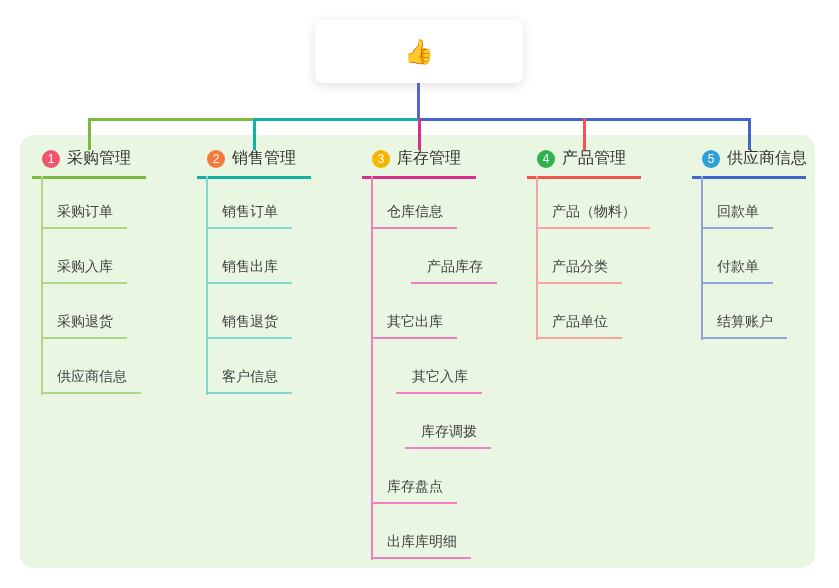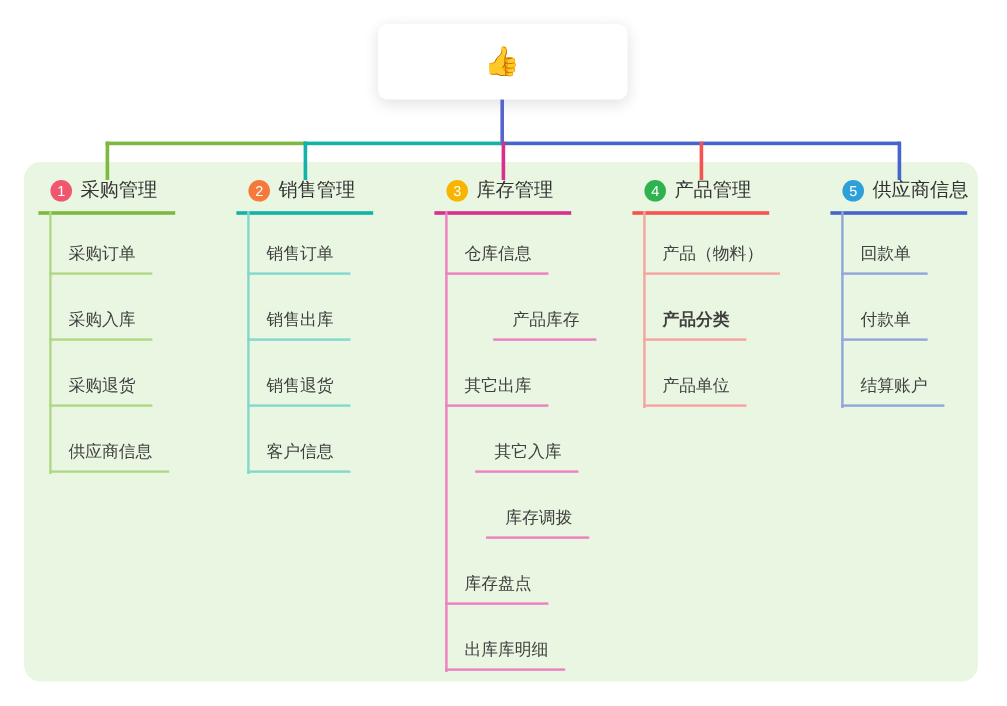--- a/index.html
+++ b/index.html
@@ -83,21 +83,21 @@
     <div class="child-node" style="left: 371px; top: 423px; border-bottom-color: rgb(238, 127, 192); margin-left: 34px;">库存调拨</div>
     <div class="child-node" style="left: 371px; top: 478px; border-bottom-color: rgb(238, 127, 192);">库存盘点</div>
     <div class="child-node" style="left: 371px; top: 533px; border-bottom-color: rgb(238, 127, 192);">出库库明细</div>
     <div class="ln" style="left: 582.5px; top: 118px; width: 3px; height: 32px; background: rgb(244, 83, 79);"></div>
     <div class="branch-title" style="left: 527px; top: 148px; border-bottom-color: rgb(244, 83, 79);">
       <span class="badge" style="background: rgb(47, 179, 79);">4</span>
       <span>产品管理</span>
     </div>
     <div class="ln" style="left: 536px; top: 176px; width: 2px; height: 164px; background: rgb(249, 163, 160);"></div>
     <div class="child-node" style="left: 536px; top: 203px; border-bottom-color: rgb(249, 163, 160);">产品（物料）</div>
-    <div class="child-node" style="left: 536px; top: 258px; border-bottom-color: rgb(249, 163, 160); font-weight: bold;">产品分类</div>
+    <div class="child-node" style="left: 536px; top: 258px; border-bottom-color: rgb(249, 163, 160);">产品分类</div>
     <div class="child-node" style="left: 536px; top: 313px; border-bottom-color: rgb(249, 163, 160);">产品单位</div>
     <div class="ln" style="left: 747.5px; top: 118px; width: 3px; height: 32px; background: rgb(69, 101, 205);"></div>
     <div class="branch-title" style="left: 692px; top: 148px; border-bottom-color: rgb(69, 101, 205);">
       <span class="badge" style="background: rgb(45, 159, 217);">5</span>
       <span>供应商信息</span>
     </div>
     <div class="ln" style="left: 701px; top: 176px; width: 2px; height: 164px; background: rgb(146, 164, 221);"></div>
     <div class="child-node" style="left: 701px; top: 203px; border-bottom-color: rgb(146, 164, 221);">回款单</div>
     <div class="child-node" style="left: 701px; top: 258px; border-bottom-color: rgb(146, 164, 221);">付款单</div>
     <div class="child-node" style="left: 701px; top: 313px; border-bottom-color: rgb(146, 164, 221);">结算账户</div>

